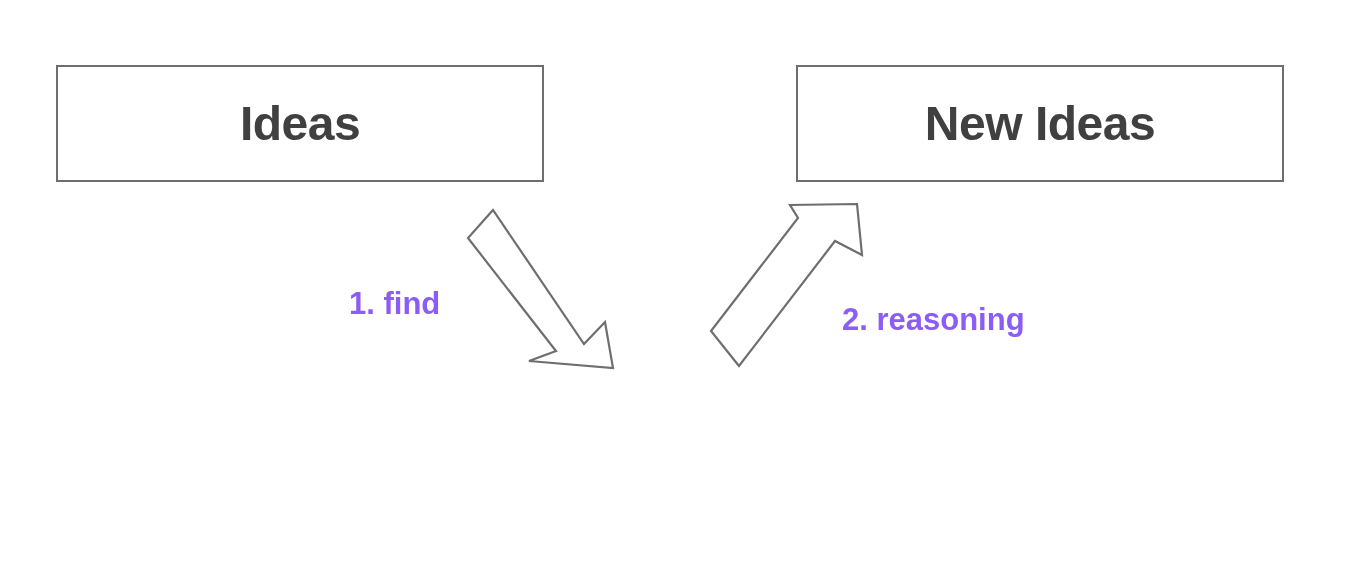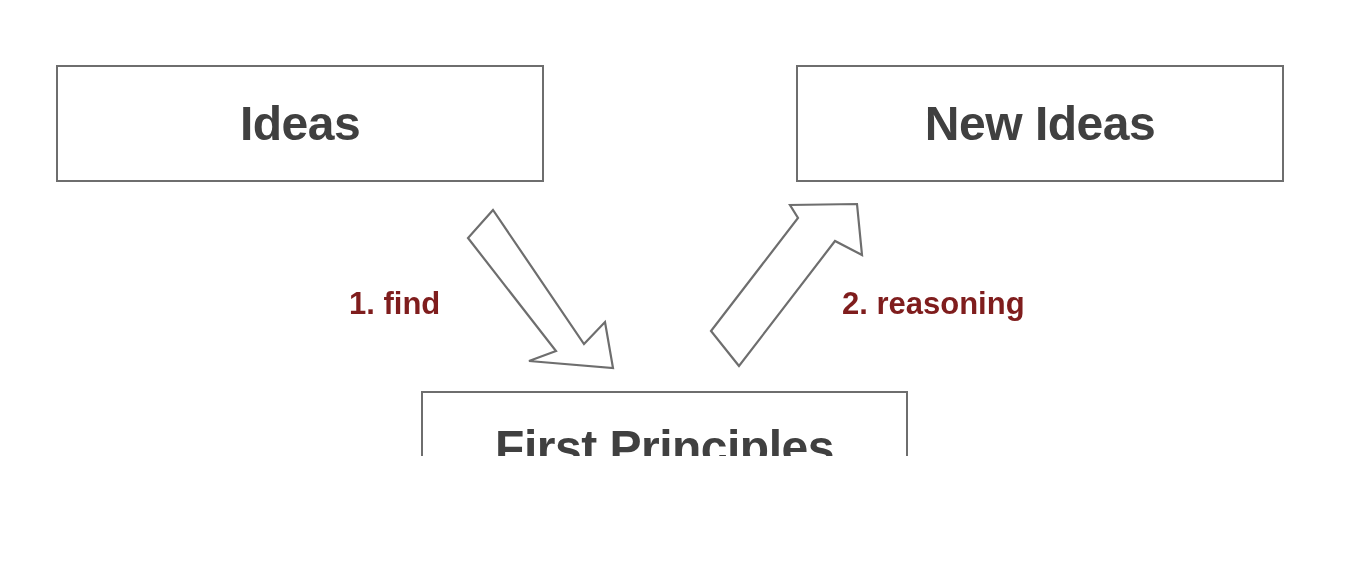--- a/index.html
+++ b/index.html
@@ -37,26 +37,26 @@
   }
   #box-ideas   { left: 56px;  top: 65px;  width: 488px; height: 117px; }
   #box-new     { left: 768px; top: 65px;  width: 488px; height: 117px; margin-left: 28px; }
   #box-first   { left: 421px; top: 391px; width: 487px; height: 114px; }
 
   .edge-label {
     position: absolute;
     font-family: "Liberation Sans", sans-serif;
     font-weight: bold;
     font-size: 31px;
-    color: #7f1d1d;
+    color: #8b5cf6;
     white-space: nowrap;
     line-height: 1;
   }
   #label-find      { left: 349px; top: 288px; }
-  #label-reasoning { left: 842px; top: 288px; }
+  #label-reasoning { left: 842px; top: 304px; }
 
   #arrow-layer {
     position: absolute;
     left: 0;
     top: 0;
     width: 1350px;
     height: 582px;
   }
   .block-arrow {
     fill: #ffffff;
@@ -78,21 +78,18 @@
   </svg>
 
   <div class="node-box" id="box-ideas">
     <span class="node-label">Ideas</span>
   </div>
 
   <div class="node-box" id="box-new">
     <span class="node-label">New Ideas</span>
   </div>
 
-  <div class="node-box" id="box-first">
-    <span class="node-label">First Principles</span>
-  </div>
 
   <span class="edge-label" id="label-find">1. find</span>
 
   <span class="edge-label" id="label-reasoning">2. reasoning</span>
 
 </div>
 
 </body></html>

